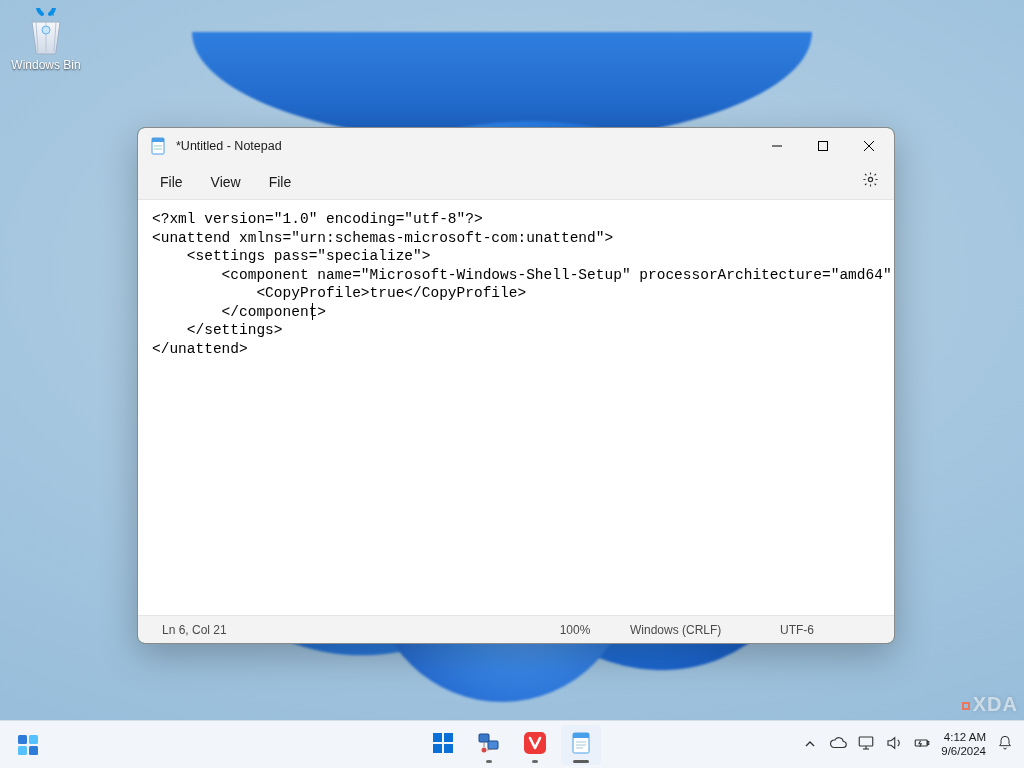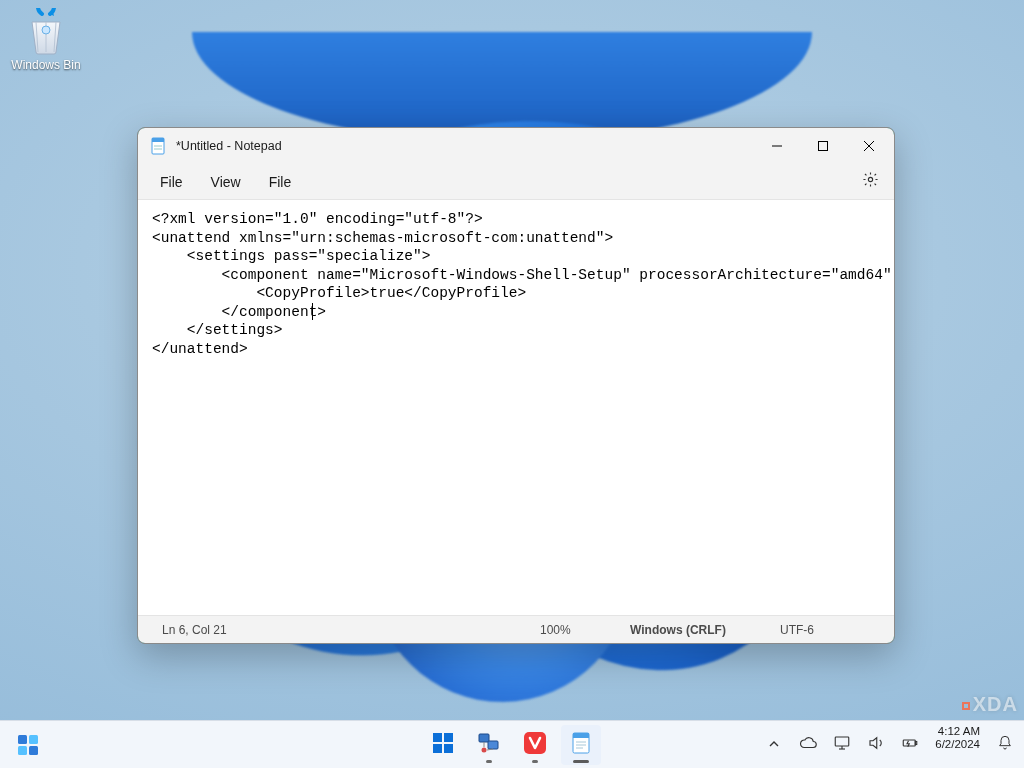--- a/index.html
+++ b/index.html
@@ -64,33 +64,33 @@
     position:absolute; width:1px; height:17px; background:#000;
   }
 
   .statusbar {
     height:28px; background:#f3f3f3; border-top:1px solid #e4e4e4;
     display:flex; align-items:center; font-size:12px; color:#4b4b4b;
     padding:0 14px; gap:0;
   }
   .statusbar .cell { padding:0 10px; }
   .statusbar .grow { flex:1; }
-  .statusbar .zoom { width:90px; text-align:left; }
-  .statusbar .eol  { width:150px;font-weight:bold; }
+  .statusbar .zoom { width:90px; text-align:center; }
+  .statusbar .eol  { width:150px; }
   .statusbar .enc  { width:110px; }
 
   
   .taskbar {
     position:absolute; left:0; bottom:0; width:100%; height:48px;
     background:#f2f6fb; border-top:1px solid #d7dee7;
     display:flex; align-items:center;
   }
   .taskbar .left { width:52px; display:flex; align-items:center; justify-content:flex-start; padding-left:8px;}
   .taskbar .center { position:absolute; left:50%; transform:translateX(-50%); display:flex; align-items:center; gap:6px; }
-  .taskbar .right { margin-left:auto; display:flex; align-items:flex-start; gap:8px; padding-right:6px; }
+  .taskbar .right { margin-left:auto; display:flex; align-items:center; gap:2px; padding-right:6px; }
   .tbtn { width:40px; height:40px; display:flex; align-items:center; justify-content:center; border-radius:4px; cursor:pointer; position:relative;}
   .tbtn .dot { position:absolute; bottom:2px; left:50%; transform:translateX(-50%); width:6px; height:3px; border-radius:2px; background:#6b6b6b; }
   .tbtn.active { background:#eaf1fb; }
   .tbtn.active .dot { width:16px; background:#5b5b5b; }
   .tray-ico { width:26px; height:40px; display:flex; align-items:center; justify-content:center; cursor:pointer; }
   .clock { font-size:11.5px; color:#1a1a1a; text-align:right; line-height:1.15; padding:0 4px;}
   .widgets-ico svg { width:24px; height:24px; }
 
   
   .wm { position:absolute; right:6px; bottom:52px; font-size:20px; font-weight:700;
@@ -289,21 +289,21 @@
       <span>
         <svg width="18" height="18" viewBox="0 0 24 24" fill="none" stroke="#333" stroke-width="1.5">
             <rect x="3" y="8" width="16" height="8" rx="1"></rect>
             <rect x="19" y="10" width="2" height="4"></rect>
             <path d="M10 9l-2 4h3l-2 4" stroke="#333"></path>
           </svg>
       </span>
     </div>
     <div class="clock">
       <div>4:12 AM</div>
-      <div>6/2/2024</div>
+      <div>9/6/2024</div>
     </div>
     <div class="tray-ico">
       <span>
         <svg width="16" height="16" viewBox="0 0 24 24" fill="none" stroke="#333" stroke-width="1.5">
             <path d="M6 8a6 6 0 1 1 12 0v5l2 3H4l2-3V8z"></path>
             <path d="M10 19a2 2 0 0 0 4 0"></path>
           </svg>
       </span>
     </div>
   </div>

